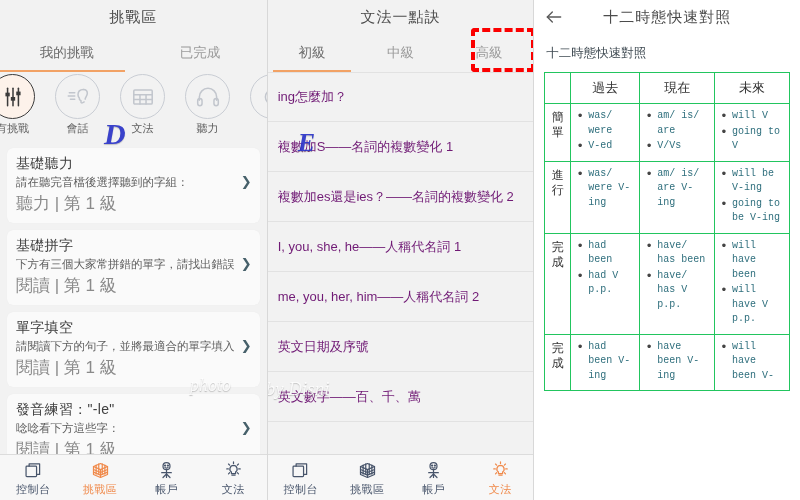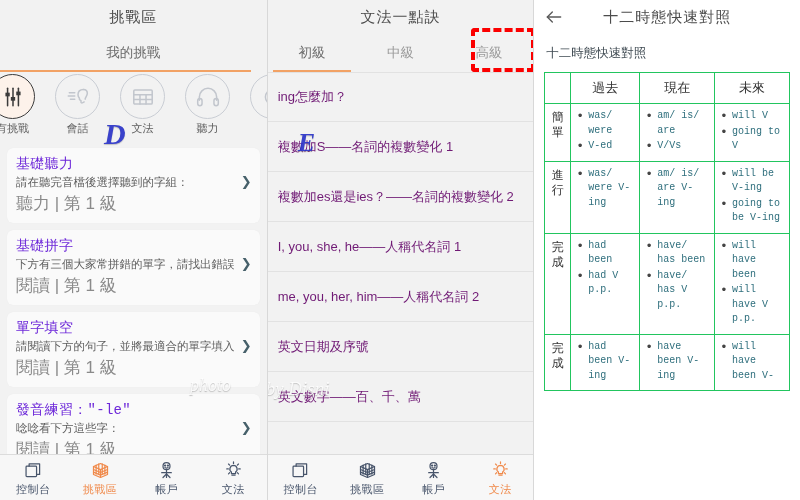--- a/index.html
+++ b/index.html
@@ -55,21 +55,21 @@
   }
   .cat.selected .cat-circle { border-color: #3b3b3b; background: #fdf2ea; color: #3b3b3b; }
   .cat-label { font-size: 11px; color: #5e5e5e; white-space: nowrap; }
 
   
   .card-list { padding: 4px 7px 0 7px; display: flex; flex-direction: column; gap: 7px; }
   .card {
     background: #fafafa; border-radius: 6px; padding: 7px 9px 8px 9px;
     position: relative; box-shadow: 0 0 1px rgba(0,0,0,0.06);
   }
-  .card-title { font-size: 14px; color: #6d28d9; margin-bottom: 2px; letter-spacing: .3px; font-family: Liberation Mono, monospace; }
+  .card-title { font-size: 14px; color: #404040; margin-bottom: 2px; letter-spacing: .3px; }
   .card-desc {
     font-size: 11.5px; color: #5d5d5d; white-space: nowrap; overflow: hidden;
     padding-right: 16px; margin-bottom: 2px;
   }
   .card-meta { font-size: 17px; color: #8a8a8a; }
   .card-chevron {
     position: absolute; right: 8px; top: 26px; font-size: 13px; color: #46606a; font-weight: bold;
   }
 
   
@@ -148,20 +148,23 @@
 <div class="screen">
 
   <div class="panel" id="leftPanel">
     <div class="app-header">
       <div class="app-title">挑戰區</div>
     </div>
 
     <div class="tabbar two" id="leftTabs">
         <div class="tab active">
           <span>我的挑戰</span>
+        </div>
+        <div class="tab">
+          <span>已完成</span>
         </div>
       </div>
 
     <div class="cat-strip" id="catStrip">
         <div class="cat selected">
           <div class="cat-circle">
             <svg viewBox="0 0 24 24" width="26" height="26" fill="none" stroke="currentColor" stroke-width="1.4" stroke-linecap="round" stroke-linejoin="round">
               <line x1="7" y1="4" x2="7" y2="20"></line>
               <line x1="12" y1="4" x2="12" y2="20"></line>
               <line x1="17" y1="4" x2="17" y2="20"></line>

